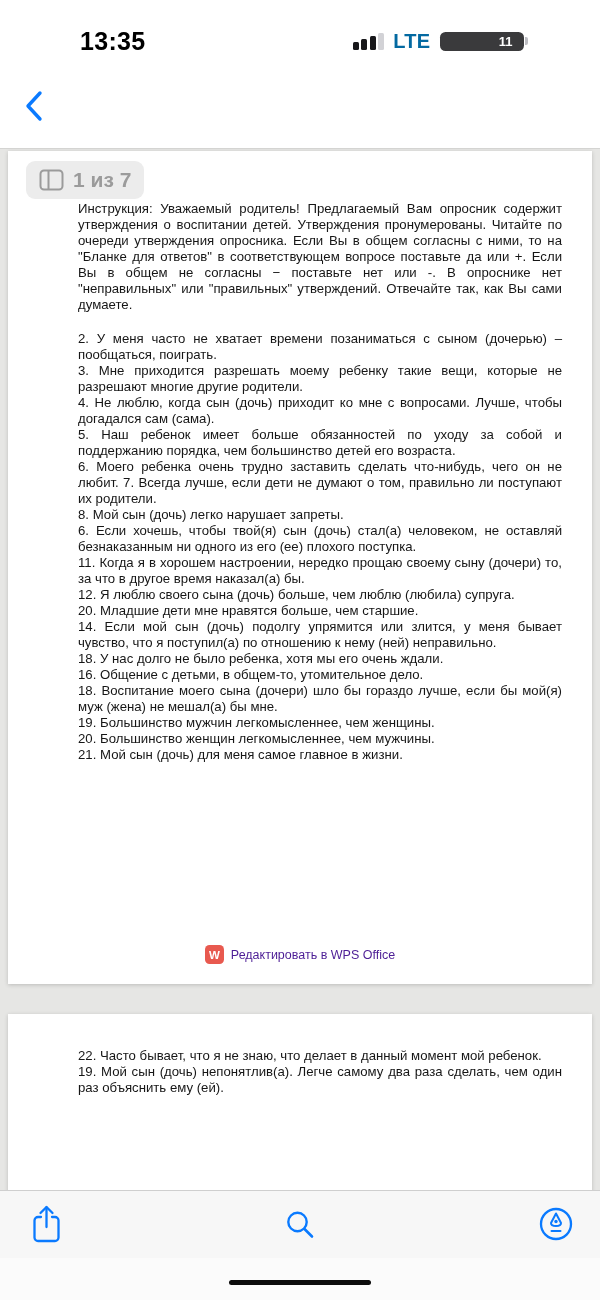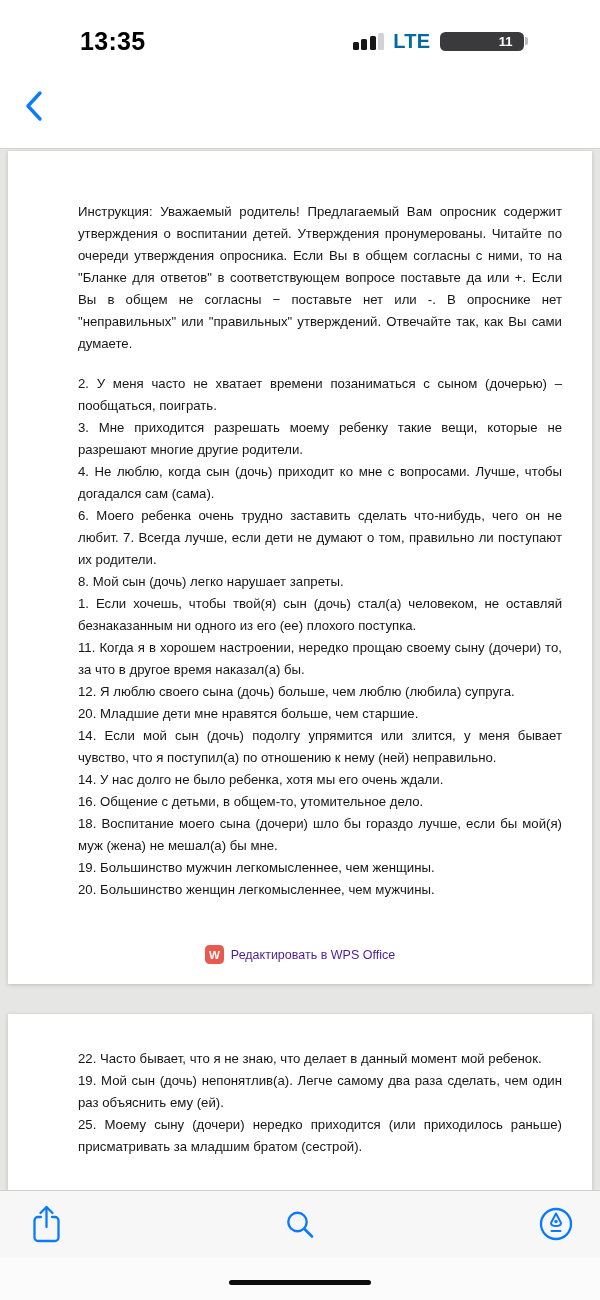--- a/index.html
+++ b/index.html
@@ -34,21 +34,21 @@
   .page { position:absolute; left:8px; width:584px; background:#fff;
           box-shadow:0 1px 4px rgba(0,0,0,.18); }
   .page-1 { top:2px; height:833px; }
   .page-2 { top:865px; height:420px; }
 
   .page-indicator { position:absolute; top:10px; left:18px; height:38px; display:flex; align-items:center; gap:9px;
                     background:#ececec; border-radius:9px; padding:0 13px; cursor:pointer; }
   .page-indicator-label { font-size:21px; font-weight:600; color:#9b9b9b; }
 
   .content { position:absolute; left:70px; width:484px; color:#161616;
-             font-size:13.2px; line-height:22px; text-align:justify; }
+             font-size:13.2px; line-height:16px; text-align:justify; }
   .content-1 { top:50px; }
   .content-2 { top:34px; }
   .para { margin:0; padding:0; }
   .instruction { margin-bottom:18px; }
 
   .wps-row { position:absolute; bottom:20px; left:0; width:584px; display:flex; align-items:center;
              justify-content:center; gap:7px; cursor:pointer; }
   .wps-logo { width:19px; height:19px; border-radius:4.5px; background:#e8594f; color:#fff;
               font-size:11.5px; font-weight:700; display:flex; align-items:center; justify-content:center; }
   .wps-label { font-size:12.5px; color:#4c1d95; }
@@ -93,56 +93,64 @@
     <button class="back-button">
       <svg width="19" height="32" viewBox="0 0 19 32">
         <polyline points="16,3 4,16 16,29" fill="none" stroke="#0a7aff" stroke-width="3.4" stroke-linecap="round" stroke-linejoin="round"></polyline>
       </svg>
     </button>
   </div>
 
   <div class="doc-area">
 
     <div class="page page-1">
+      <div class="page-indicator">
+        <svg width="25" height="22" viewBox="0 0 25 22">
+          <rect x="1.5" y="1.5" width="22" height="19" rx="3.5" fill="none" stroke="#9b9b9b" stroke-width="2"></rect>
+          <line x1="9.5" y1="1.5" x2="9.5" y2="20.5" stroke="#9b9b9b" stroke-width="2"></line>
+        </svg>
+        <span class="page-indicator-label">1 из 7</span>
+      </div>
 
       <div class="content content-1">
         <p class="para instruction">Инструкция: Уважаемый родитель! Предлагаемый Вам опросник содержит утверждения о воспитании детей. Утверждения пронумерованы. Читайте по очереди утверждения опросника. Если Вы в общем согласны с ними, то на "Бланке для ответов" в соответствующем вопросе поставьте да или +. Если Вы в общем не согласны − поставьте нет или -. В опроснике нет "неправильных" или "правильных" утверждений. Отвечайте так, как Вы сами думаете.</p>
         <div>
             <p class="para">2. У меня часто не хватает времени позаниматься с сыном (дочерью) – пообщаться, поиграть.</p>
             <p class="para">3. Мне приходится разрешать моему ребенку такие вещи, которые не разрешают многие другие родители.</p>
             <p class="para">4. Не люблю, когда сын (дочь) приходит ко мне с вопросами. Лучше, чтобы догадался сам (сама).</p>
+            <p class="para">5. Наш ребенок имеет больше обязанностей по уходу за собой и поддержанию порядка, чем большинство детей его возраста.</p>
             <p class="para">6. Моего ребенка очень трудно заставить сделать что-нибудь, чего он не любит. 7. Всегда лучше, если дети не думают о том, правильно ли поступают их родители.</p>
             <p class="para">8. Мой сын (дочь) легко нарушает запреты.</p>
-            <p class="para">1. Если хочешь, чтобы твой(я) сын (дочь) стал(а) человеком, не оставляй безнаказанным ни одного из его (ее) плохого поступка.</p>
+            <p class="para">6. Если хочешь, чтобы твой(я) сын (дочь) стал(а) человеком, не оставляй безнаказанным ни одного из его (ее) плохого поступка.</p>
             <p class="para">11. Когда я в хорошем настроении, нередко прощаю своему сыну (дочери) то, за что в другое время наказал(а) бы.</p>
             <p class="para">12. Я люблю своего сына (дочь) больше, чем люблю (любила) супруга.</p>
             <p class="para">20. Младшие дети мне нравятся больше, чем старшие.</p>
             <p class="para">14. Если мой сын (дочь) подолгу упрямится или злится, у меня бывает чувство, что я поступил(а) по отношению к нему (ней) неправильно.</p>
-            <p class="para">14. У нас долго не было ребенка, хотя мы его очень ждали.</p>
+            <p class="para">18. У нас долго не было ребенка, хотя мы его очень ждали.</p>
             <p class="para">16. Общение с детьми, в общем-то, утомительное дело.</p>
             <p class="para">18. Воспитание моего сына (дочери) шло бы гораздо лучше, если бы мой(я) муж (жена) не мешал(а) бы мне.</p>
             <p class="para">19. Большинство мужчин легкомысленнее, чем женщины.</p>
             <p class="para">20. Большинство женщин легкомысленнее, чем мужчины.</p>
+            <p class="para">21. Мой сын (дочь) для меня самое главное в жизни.</p>
           </div>
       </div>
 
       <div class="wps-row">
         <span class="wps-logo">
           <span>W</span>
         </span>
         <span class="wps-label">Редактировать в WPS Office</span>
       </div>
     </div>
 
     <div class="page page-2">
       <div class="content content-2">
         <div>
             <p class="para">22. Часто бывает, что я не знаю, что делает в данный момент мой ребенок.</p>
             <p class="para">19. Мой сын (дочь) непонятлив(а). Легче самому два раза сделать, чем один раз объяснить ему (ей).</p>
-            <p class="para">25. Моему сыну (дочери) нередко приходится (или приходилось раньше) присматривать за младшим братом (сестрой).</p>
           </div>
       </div>
     </div>
 
   </div>
 
   <div class="toolbar">
     <button class="tool-btn share-btn">
       <svg width="33" height="40" viewBox="0 0 33 40">
         <g fill="none" stroke="#0a7aff" stroke-width="2.3" stroke-linecap="round" stroke-linejoin="round">

